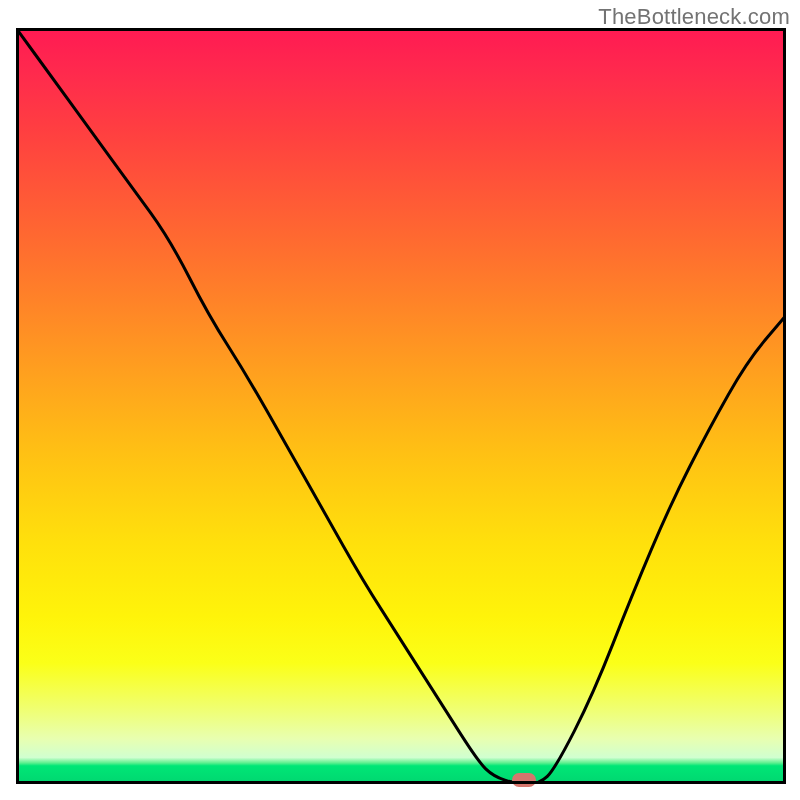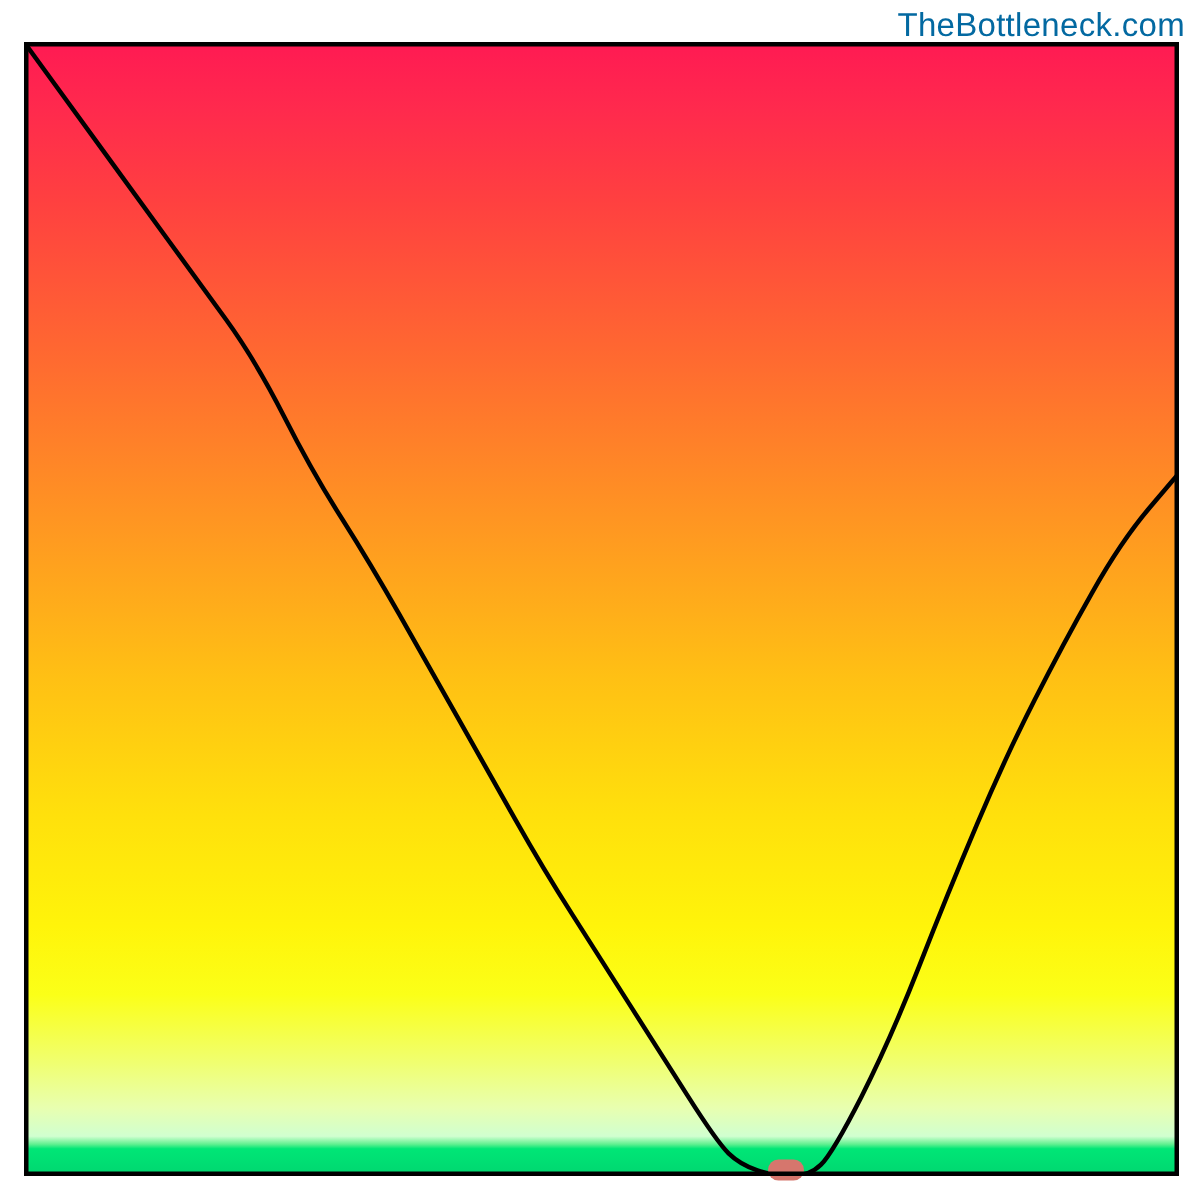--- a/index.html
+++ b/index.html
@@ -12,21 +12,21 @@
   }
   .container {
     position: relative;
     width: 800px;
     height: 800px;
   }
   .watermark {
     position: absolute;
     top: 4px;
     right: 10px;
-    color: #0369a1;
+    color: #737373;
     font-size: 22px;
     font-weight: 500;
     letter-spacing: 0.2px;
     z-index: 10;
   }
   .plot {
     position: absolute;
     left: 16px;
     top: 28px;
     width: 770px;

